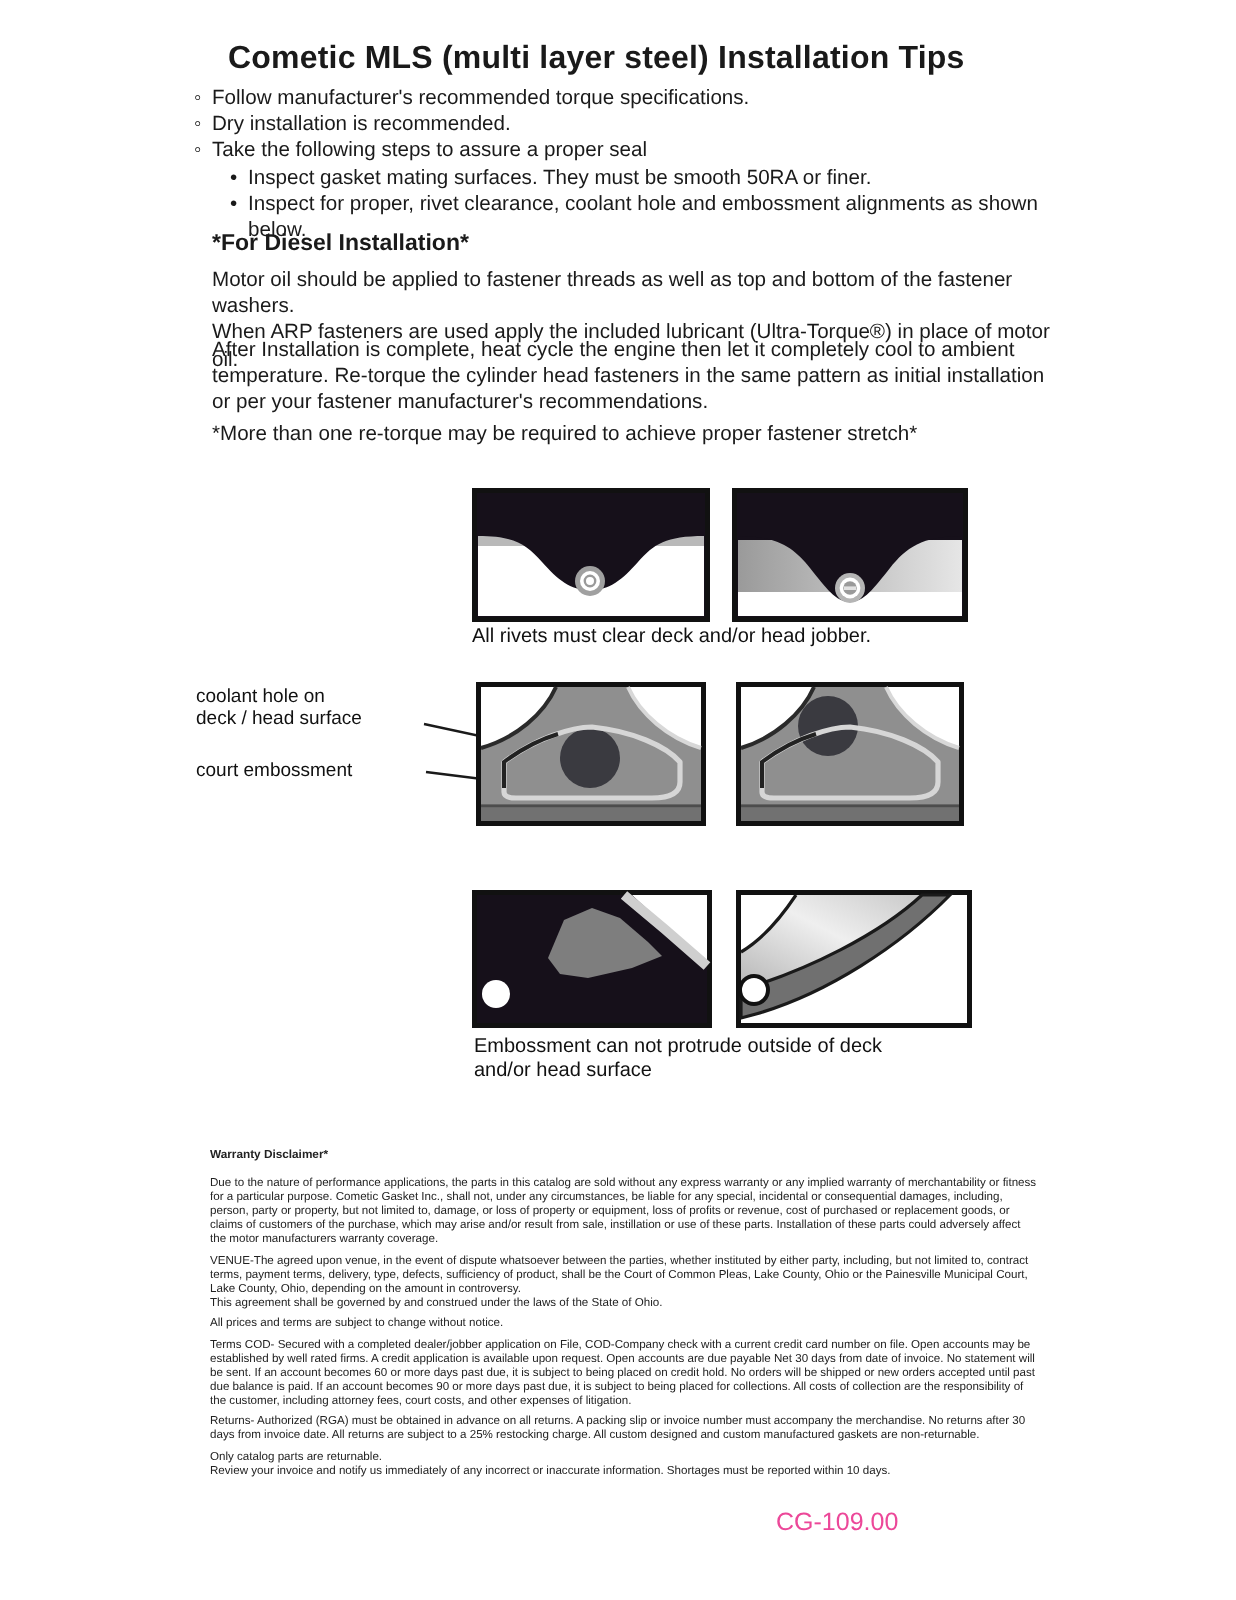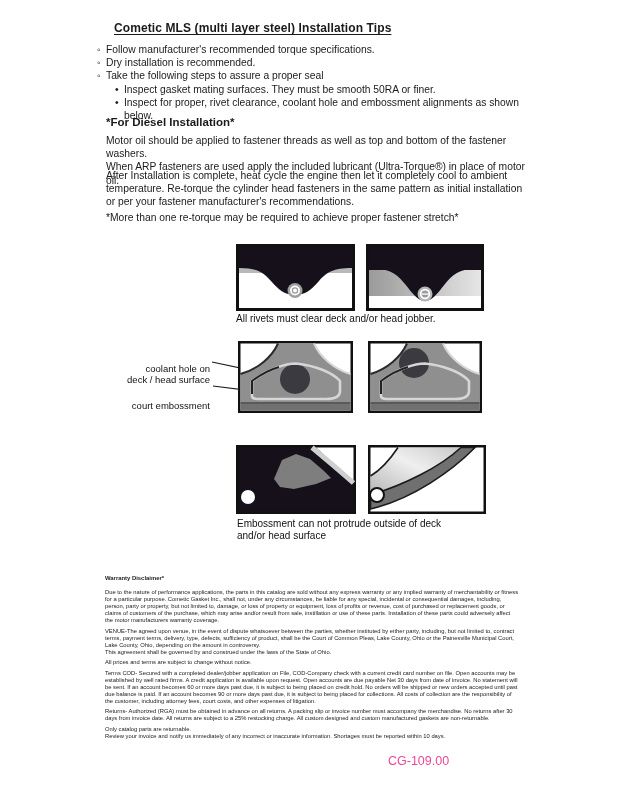--- a/index.html
+++ b/index.html
@@ -6,40 +6,40 @@
   html,body { background:#e8e8e8; }
   .page {
     position:relative; width:618px; height:800px; margin:0 auto;
     background:#ffffff; color:#1a1a1a;
     font-family:"Liberation Sans", sans-serif; overflow:hidden;
   }
   .abs { position:absolute; }
   .pre { white-space:pre-line; }
 
   .title {
-    left:114px; top:21px; font-size:12px; font-weight:bold;
-    text-decoration:underline; text-underline-offset:2px; letter-spacing:.1px;
+    left:114px; top:21px; font-size:16px; font-weight:bold;
+    text-underline-offset:2px; letter-spacing:.1px;
   }
 
   .bullets { left:97px; top:43px; width:430px; font-size:10.3px; line-height:13.2px; }
   .b-item { display:flex; }
   .b-item .marker { width:9px; flex:0 0 9px; }
   .b-item.lvl2 { margin-left:18px; }
 
   .diesel-heading { left:106px; top:116px; font-size:11.5px; font-weight:bold; }
   .body-p { left:106px; width:420px; font-size:10.3px; line-height:13.2px; }
   .p1 { top:134px; }
   .p2 { top:169px; }
   .p3 { top:211px; }
 
   .dg-header { font-size:13px; letter-spacing:.4px; text-align:center; color:#111;margin-top:24px; }
   .dg-caption { font-size:10px; line-height:12px; color:#111; }
   .panel { border:0; display:block; }
 
-  .side-label { font-size:9.5px; line-height:11px; text-align:right; width:112px; color:#111;margin-top:20px; }
+  .side-label { font-size:9.5px; line-height:11px; text-align:left; width:112px; color:#111; }
 
   .warranty { left:105px; top:575px; width:414px; font-size:5.8px; line-height:7px; color:#222; }
   .warranty h4 { font-size:5.9px; font-weight:bold; margin:0 0 7px 0; }
   .warranty p { margin:0 0 3.5px 0; }
 
   .footer-code { left:388px; top:754px; font-size:12.5px; color:#ec4899; }
 </style>
 </head>
 <body>
 

